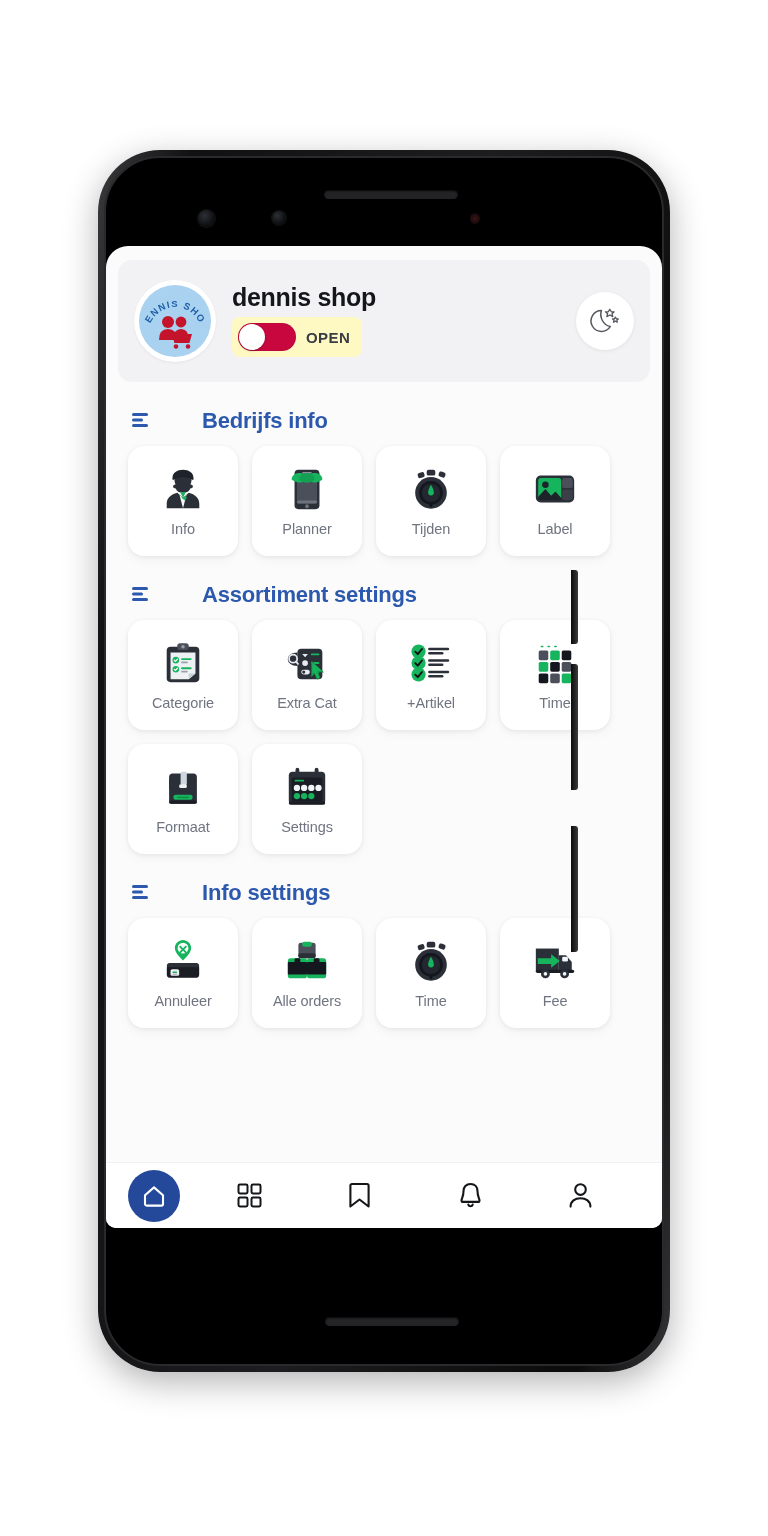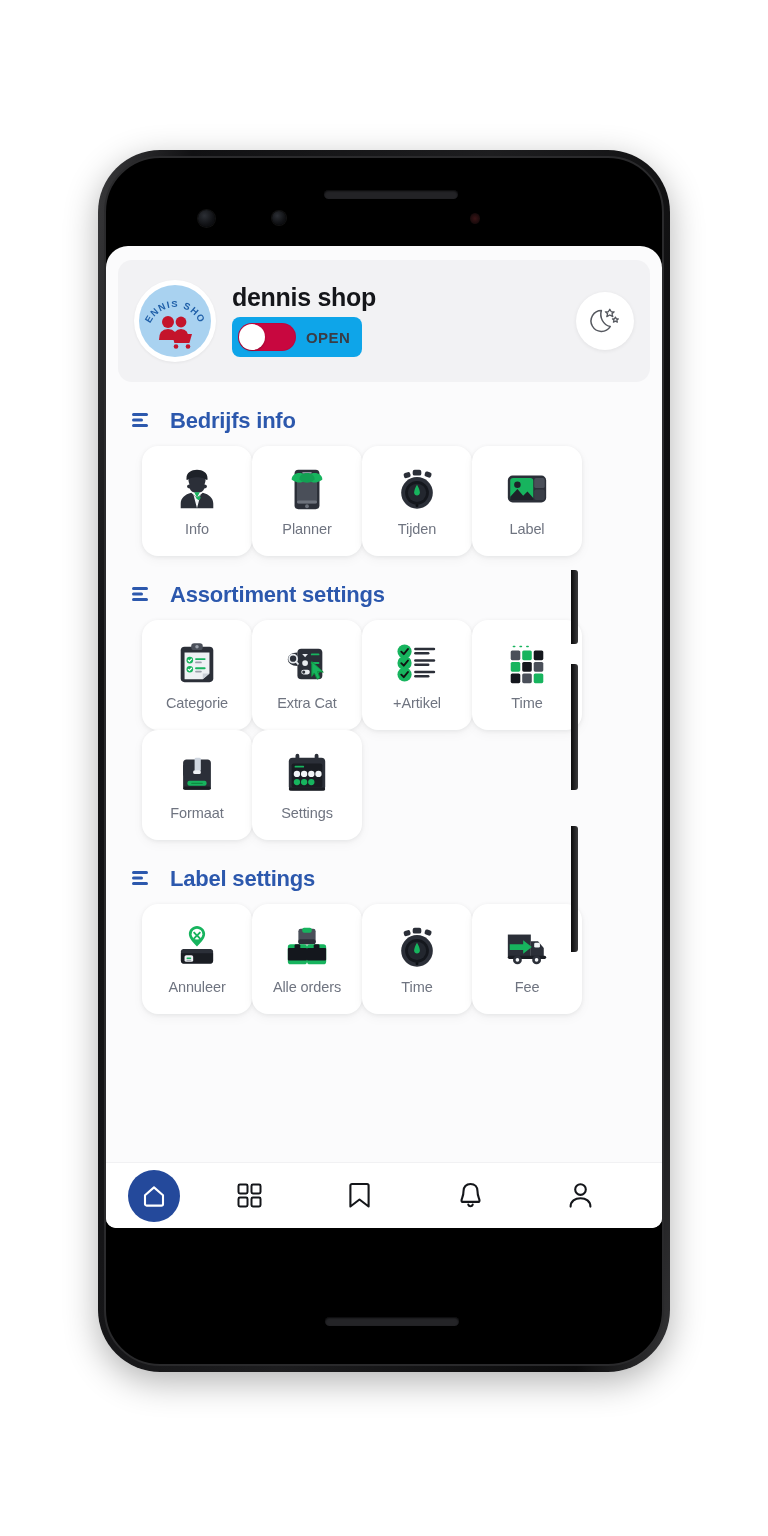--- a/index.html
+++ b/index.html
@@ -115,21 +115,21 @@
     overflow: hidden;
   }
   .logo-svg { position: absolute; inset: 0; }
   .shop-texts { display: flex; flex-direction: column; gap: 7px; min-width: 0; }
   .shop-name {
     font-size: 25px; font-weight: 700; color: #15161a;
     letter-spacing: -.3px; line-height: 1;
   }
   .toggle-row {
     display: flex; align-items: center; gap: 10px;
-    background: #0ea5e9;
+    background: #fef9c3;
     border-radius: 8px;
     padding: 6px 12px 6px 6px;
     width: fit-content;
   }
   .switch {
     position: relative;
     width: 58px; height: 28px;
     border-radius: 14px;
     background: #c8073f;
     flex: 0 0 auto;
@@ -155,27 +155,29 @@
 
   
   .section-head {
     display: flex; align-items: center; gap: 16px;
     padding: 26px 0 12px 26px;
   }
   .list-icon { width: 22px; height: 18px; flex: 0 0 auto; }
   .section-title {
     font-size: 22px; font-weight: 700; color: #2c58ad;
     letter-spacing: -.2px;
+    margin-left: 32px;
   }
 
   
   .grid {
     display: flex;
     flex-wrap: wrap;
-    padding: 0 36px;
+    gap: 14px;
+    padding: 0 22px;
   }
   .tile {
     width: 110px; height: 110px;
     background: #ffffff;
     border-radius: 16px;
     box-shadow: 0 1px 4px rgba(20,22,30,.07), 0 4px 12px rgba(20,22,30,.04);
     display: flex; flex-direction: column;
     align-items: center; justify-content: center;
     gap: 9px;
   }
@@ -453,21 +455,21 @@
               <div class="tile-label">Settings</div>
             </div>
           </div>
 
           <div class="section-head">
             <svg class="list-icon" viewBox="0 0 22 18" xmlns="http://www.w3.org/2000/svg">
               <rect x="0" y="1" width="16" height="3" rx="1.5" fill="#2c58ad"></rect>
               <rect x="0" y="6.5" width="11" height="3" rx="1.5" fill="#2c58ad"></rect>
               <rect x="0" y="12" width="16" height="3" rx="1.5" fill="#2c58ad"></rect>
             </svg>
-            <div class="section-title">Label settings</div>
+            <div class="section-title">Info settings</div>
           </div>
 
           <div class="grid">
 
             <div class="tile">
               <svg class="ic" viewBox="0 0 48 48" xmlns="http://www.w3.org/2000/svg">
                 <path d="M24 2c-4.7 0-8.5 3.8-8.5 8.5 0 5.2 6.2 10.6 8.5 13 2.3-2.4 8.5-7.8 8.5-13C32.5 5.8 28.7 2 24 2z" fill="#17b45e"></path>
                 <circle cx="24" cy="10.6" r="5.6" fill="#fff"></circle>
                 <path d="M21.2 7.8 l2.8 2.8 2.8-2.8 1.4 1.4 -2.8 2.8 2.8 2.8 -1.4 1.4 -2.8-2.8 -2.8 2.8 -1.4-1.4 2.8-2.8 -2.8-2.8z" fill="#17b45e"></path>
                 <path d="M10 26h28c1.6 0 2.8 1.2 2.8 2.6v10c0 1.6-1.2 2.8-2.8 2.8H10c-1.6 0-2.8-1.2-2.8-2.8v-10C7.2 27.2 8.4 26 10 26z" fill="#2b2f38"></path>

